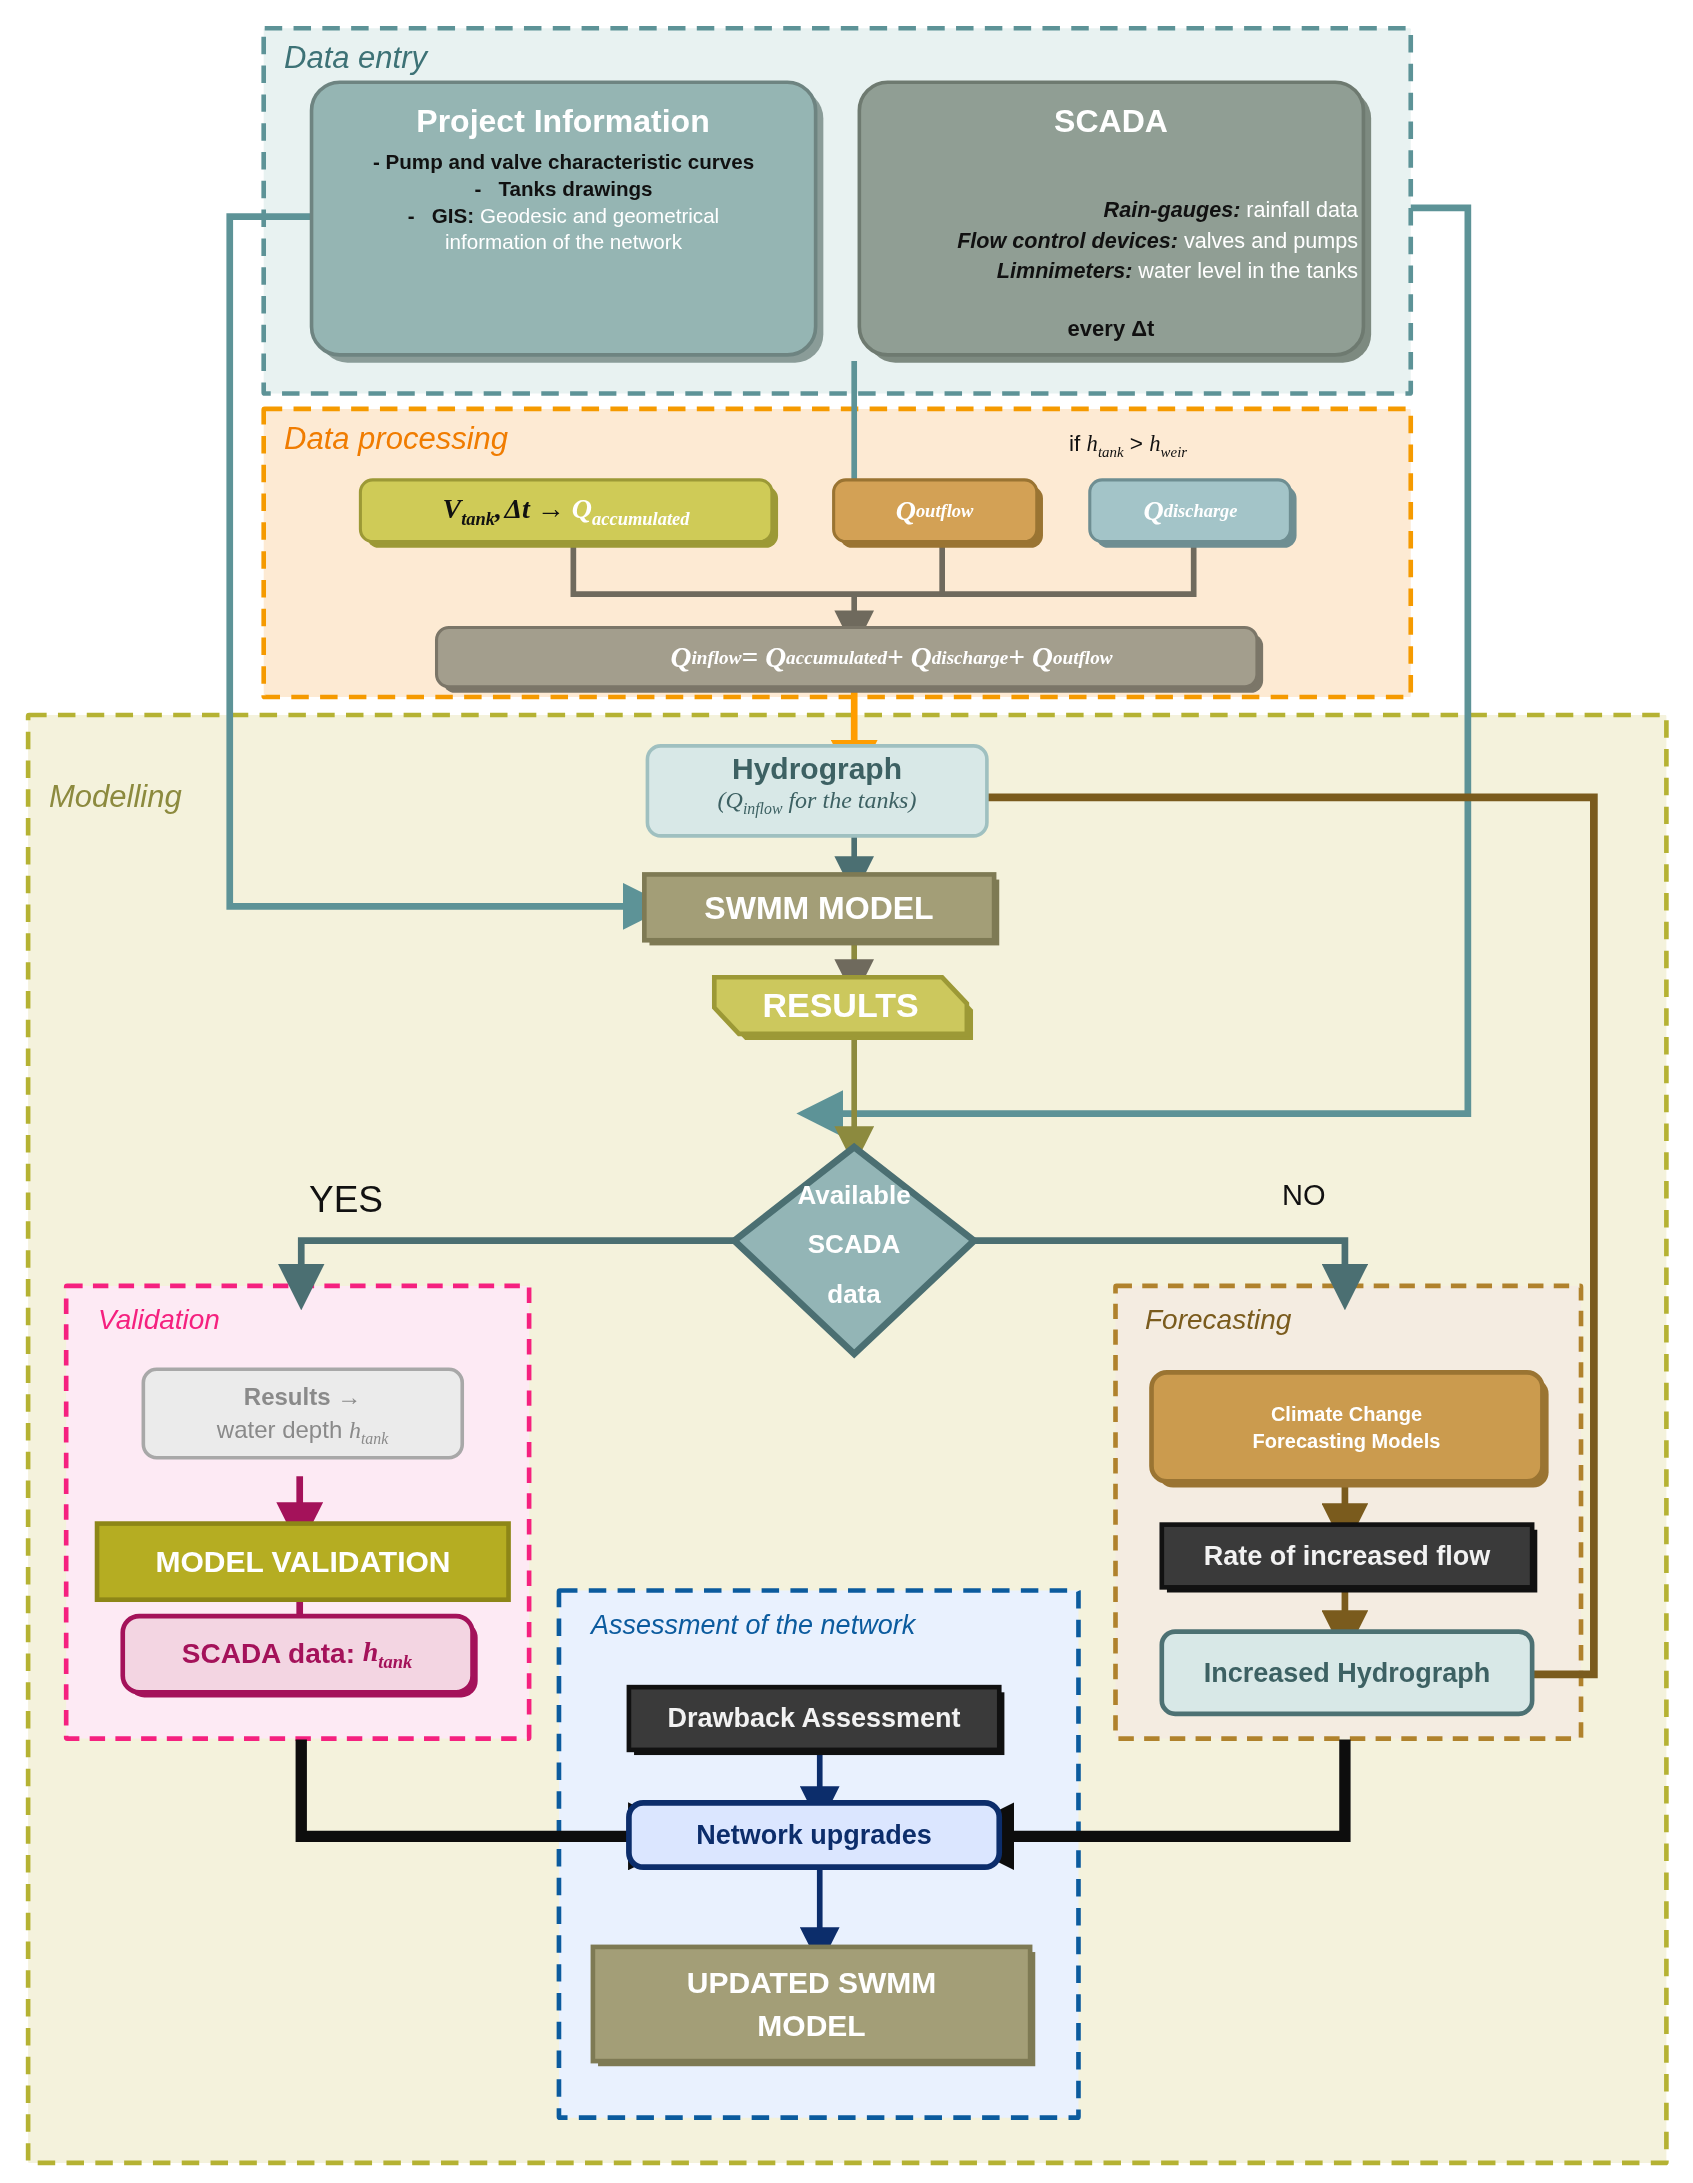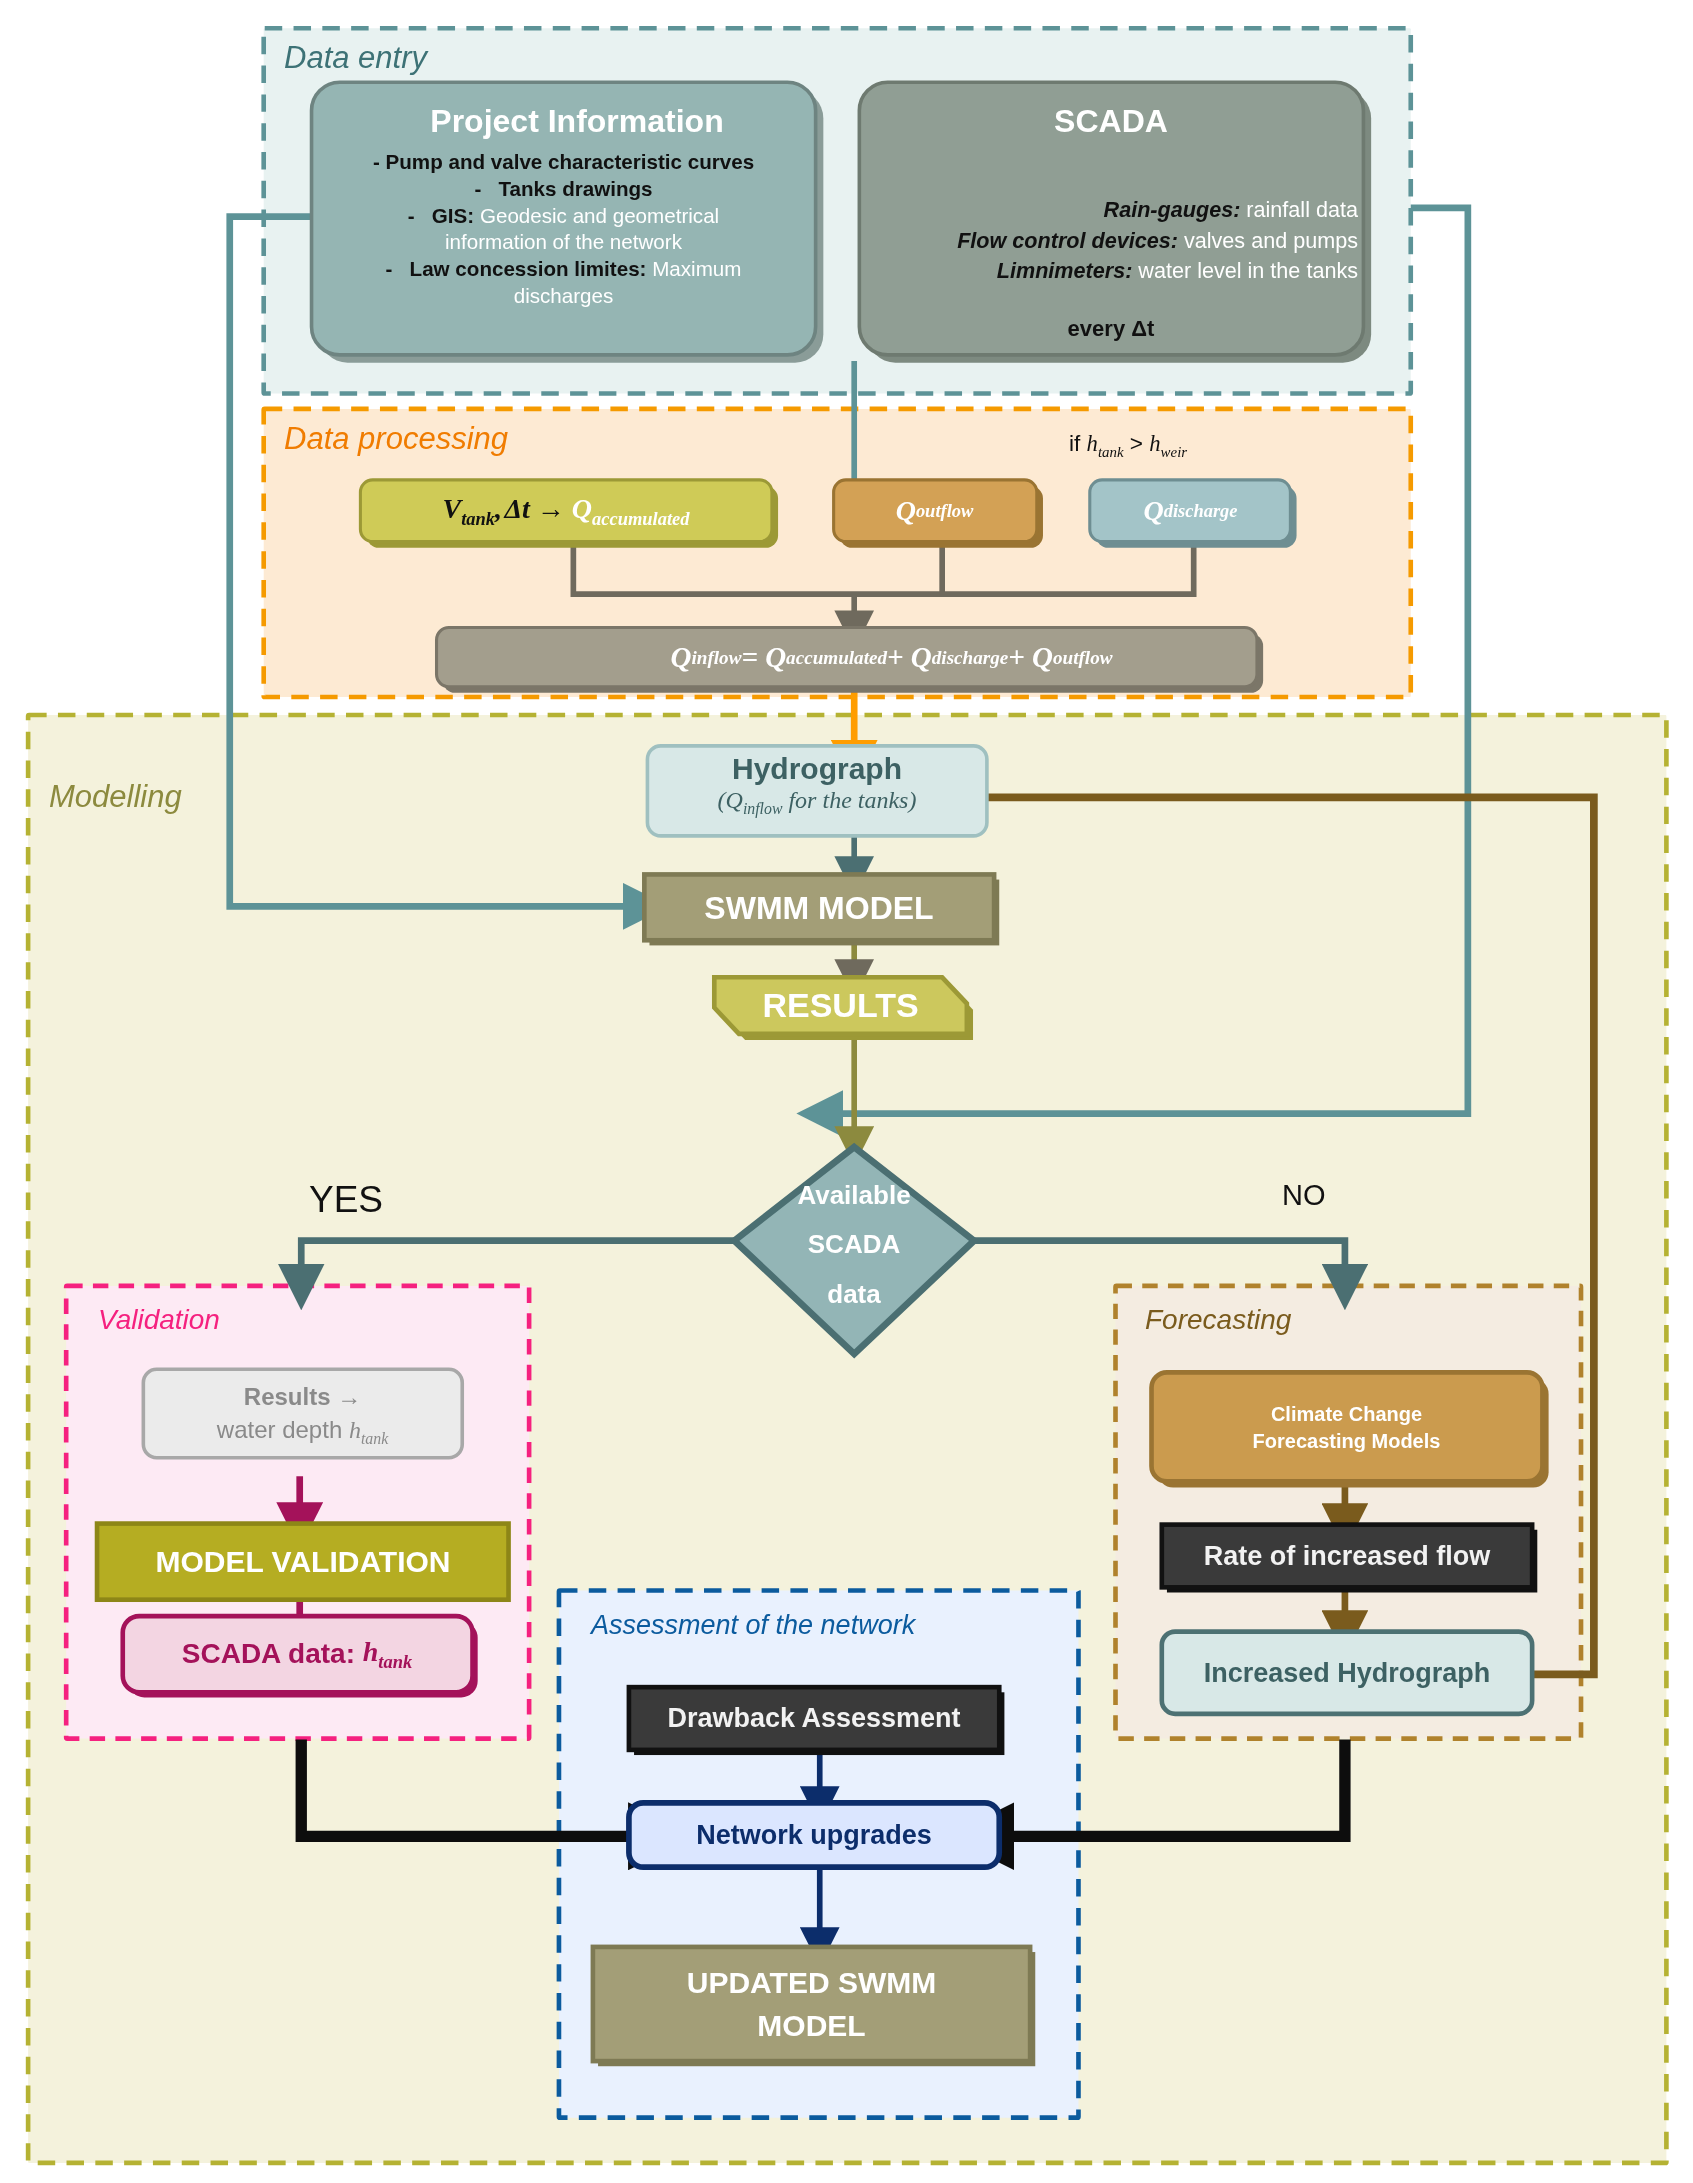--- a/index.html
+++ b/index.html
@@ -155,35 +155,32 @@
   <div class="lbl zone-title" style="left:284px;top:421px;font-size:31px;color:#f07c00;">Data processing</div>
 
   <div class="lbl zone-title" style="left:49px;top:737px;font-size:31px;color:#8c8a3e;margin-top:42px;">Modelling</div>
 
   <div class="lbl zone-title" style="left:98px;top:1304px;font-size:28px;color:#f5217f;">Validation</div>
 
   <div class="lbl zone-title" style="left:1145px;top:1304px;font-size:28px;color:#7a5b1d;">Forecasting</div>
 
   <div class="lbl zone-title" style="left:591px;top:1610px;font-size:27px;color:#0b5b9e;">Assessment of the network</div>
 
-  <div class="lbl ctr" style="left:311px;top:103px;width:504px;height:36px;font-size:32px;font-weight:bold;color:#ffffff;padding-left:14px;">Project Information</div>
+  <div class="lbl ctr" style="left:311px;top:103px;width:504px;height:36px;font-size:32px;font-weight:bold;color:#ffffff;">Project Information</div>
 
   <div class="lbl" style="left:319px;top:149px;width:489px;font-size:20.6px;line-height:1.30;text-align:center;color:#ffffff;">
     <div>
       <span style="color:#111;font-weight:bold;">-&nbsp;</span><span style="color:#111;font-weight:bold;">Pump and valve characteristic curves</span>
     </div>
     <div>
       <span style="color:#111;font-weight:bold;">-&nbsp;&nbsp;&nbsp;Tanks drawings</span>
     </div>
     <div>
       <span style="color:#111;font-weight:bold;">-&nbsp;&nbsp;&nbsp;GIS:</span><span> Geodesic and geometrical<br>information of the network</span>
     </div>
-    <div>
-      <span style="color:#111;font-weight:bold;">-&nbsp;&nbsp;&nbsp;Law concession limites:</span><span> Maximum<br>discharges</span>
-    </div>
   </div>
 
   <div class="lbl ctr" style="left:859px;top:103px;width:504px;height:36px;font-size:32px;font-weight:bold;color:#ffffff;">SCADA</div>
 
   <div class="lbl" style="left:864px;top:195px;width:494px;font-size:21.6px;line-height:1.42;text-align:right;color:#ffffff;">
     <div><i style="color:#111;font-weight:bold;">Rain-gauges:</i> rainfall data</div>
     <div><i style="color:#111;font-weight:bold;">Flow control devices:</i> valves and pumps</div>
     <div><i style="color:#111;font-weight:bold;">Limnimeters:</i> water level in the tanks</div>
   </div>
 

